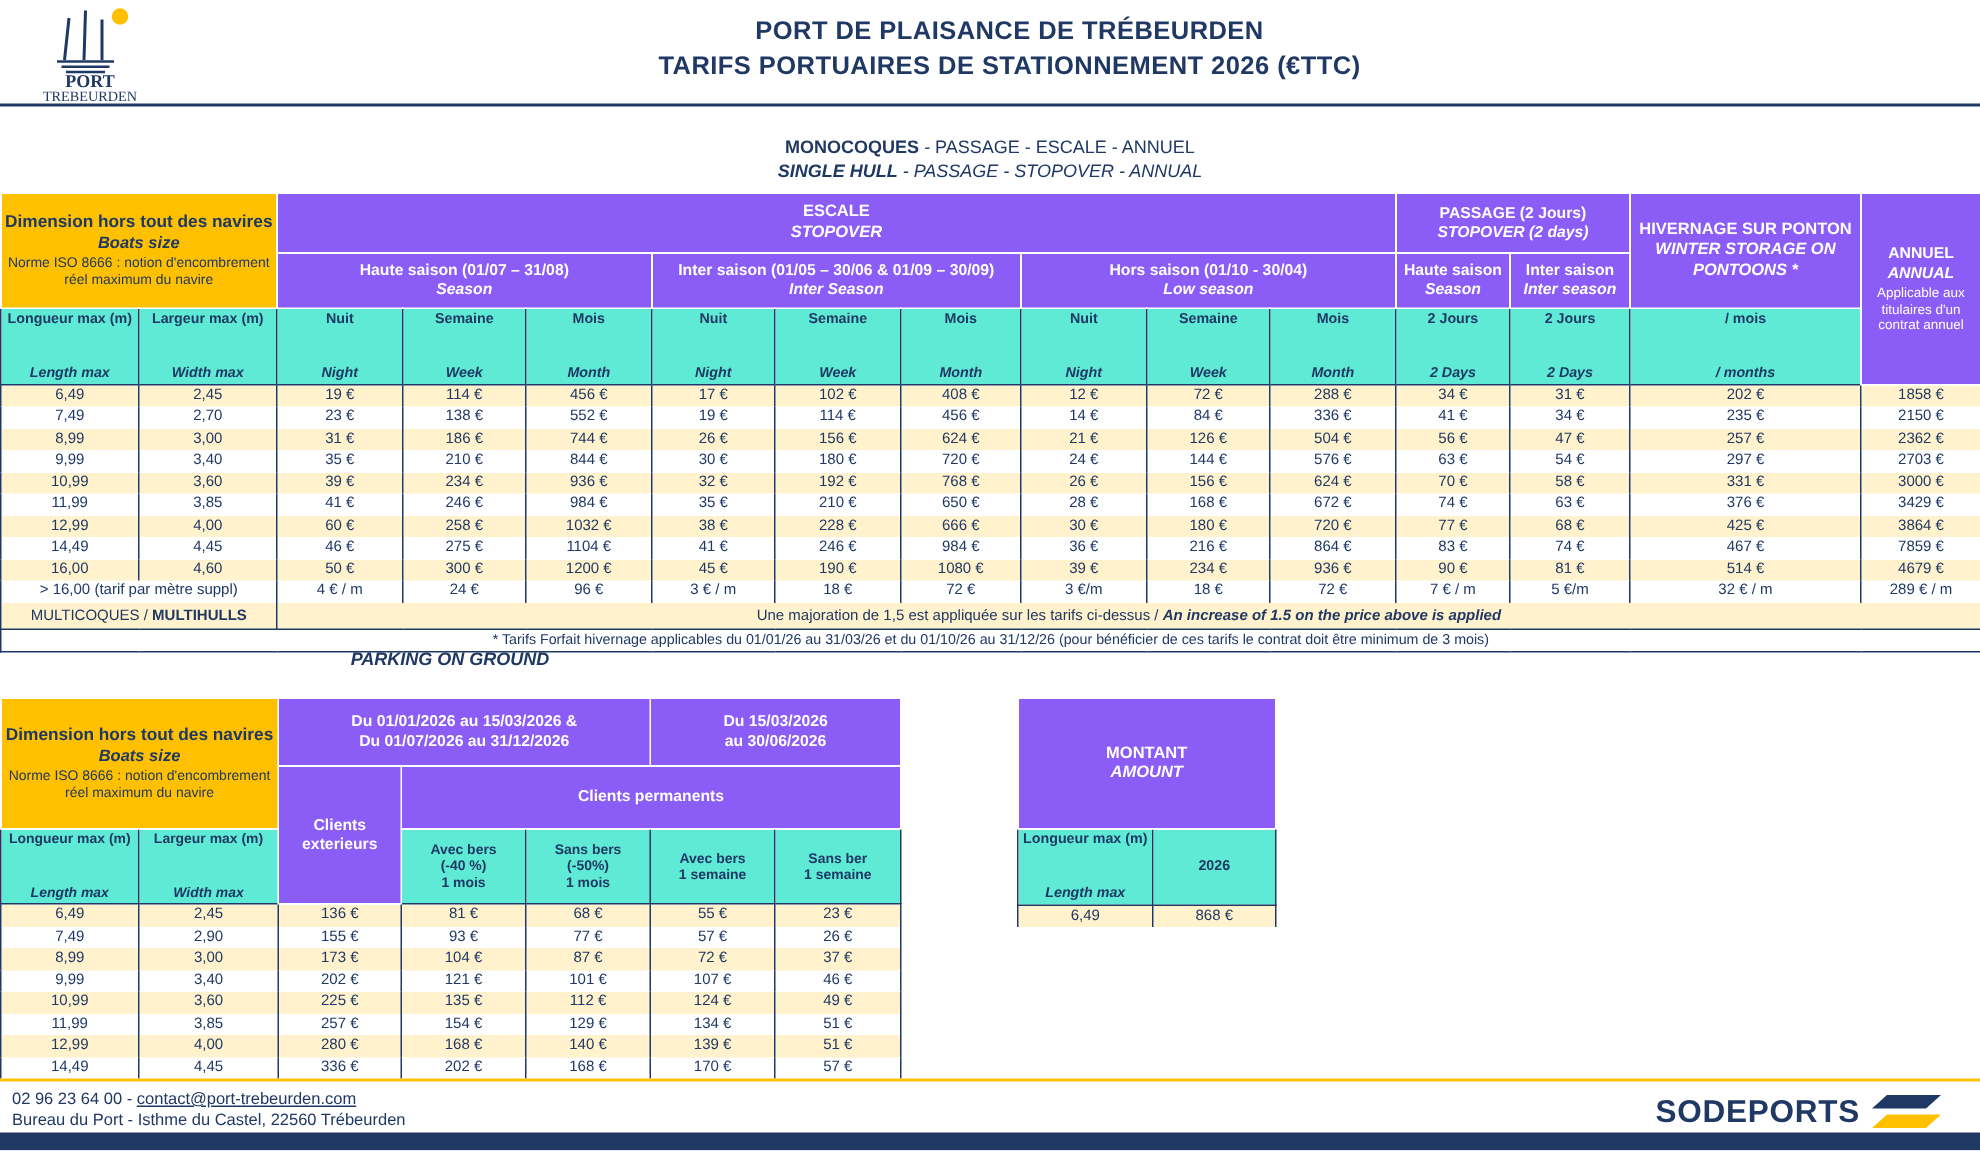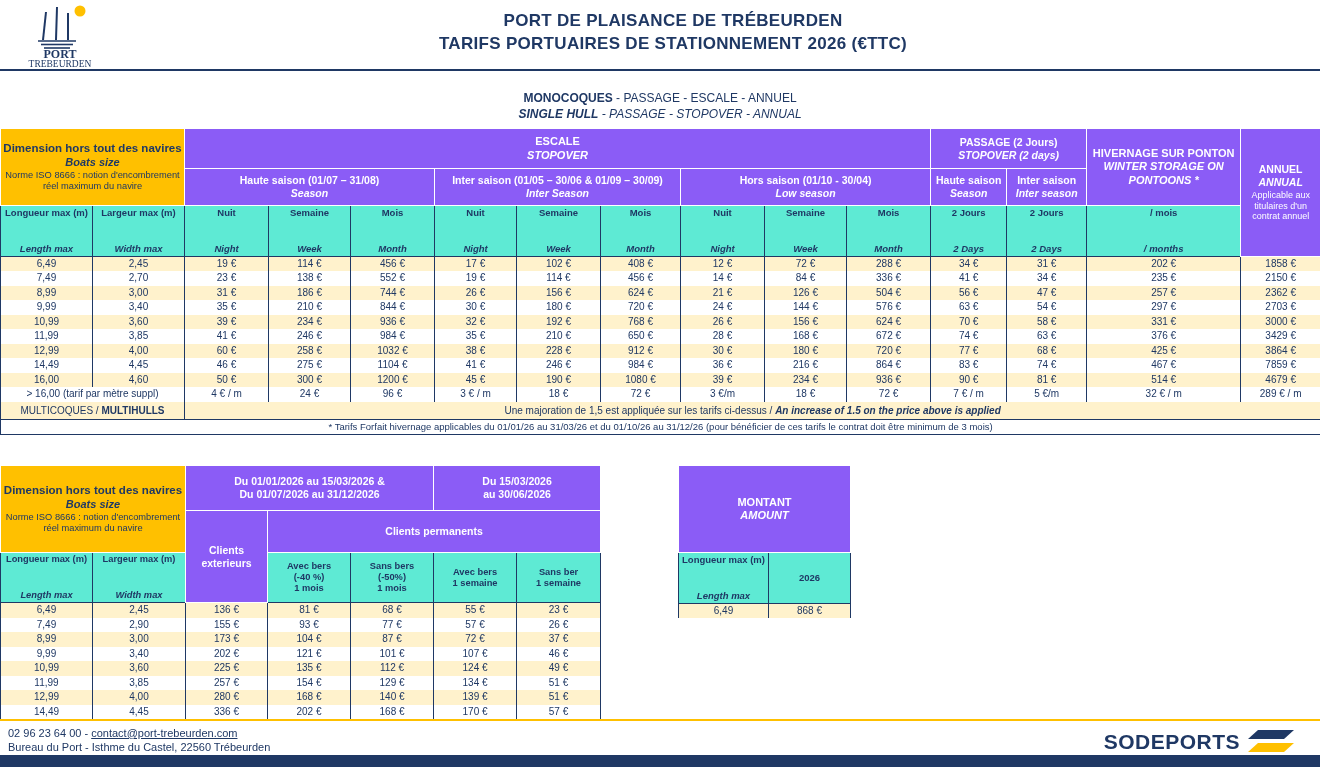--- a/index.html
+++ b/index.html
@@ -338,21 +338,21 @@
           <td>3429 €</td>
         </tr>
         <tr>
           <td>12,99</td>
           <td>4,00</td>
           <td>60 €</td>
           <td>258 €</td>
           <td>1032 €</td>
           <td>38 €</td>
           <td>228 €</td>
-          <td>912 €</td>
+          <td>666 €</td>
           <td>30 €</td>
           <td>180 €</td>
           <td>720 €</td>
           <td>77 €</td>
           <td>68 €</td>
           <td>425 €</td>
           <td>3864 €</td>
         </tr>
         <tr>
           <td>14,49</td>
@@ -410,20 +410,21 @@
         <td colspan="2"><span>MULTICOQUES / </span><span class="mh">MULTIHULLS</span></td>
         <td colspan="13"><span>Une majoration de 1,5 est appliquée sur les tarifs ci-dessus / </span><span class="men">An increase of 1.5 on the price above is applied</span></td>
       </tr>
       <tr class="fnote">
         <td colspan="15">* Tarifs Forfait hivernage applicables du 01/01/26 au 31/03/26 et du 01/10/26 au 31/12/26 (pour bénéficier de ces tarifs le contrat doit être minimum de 3 mois)</td>
       </tr>
     </tbody>
   </table>
 
   <div class="sec-title park-title">
+    <div class="en">PARKING ON GROUND</div>
   </div>
 
   <table class="park">
     <colgroup>
       <col style="width:92px">
         <col style="width:93px">
         <col style="width:82px">
         <col style="width:83px">
       <col style="width:83px">
         <col style="width:83px">

